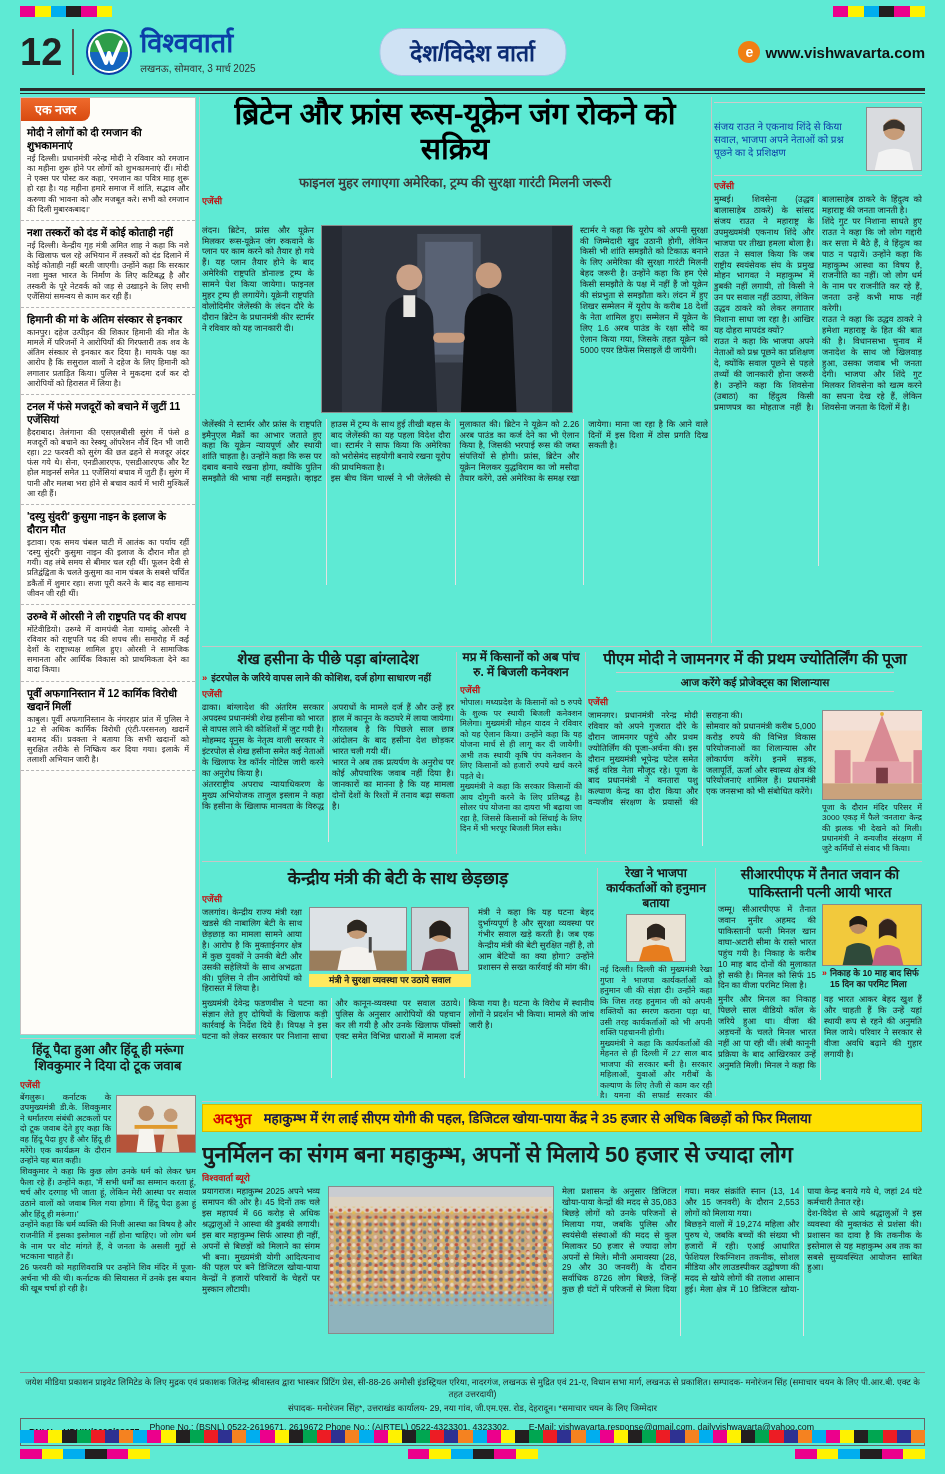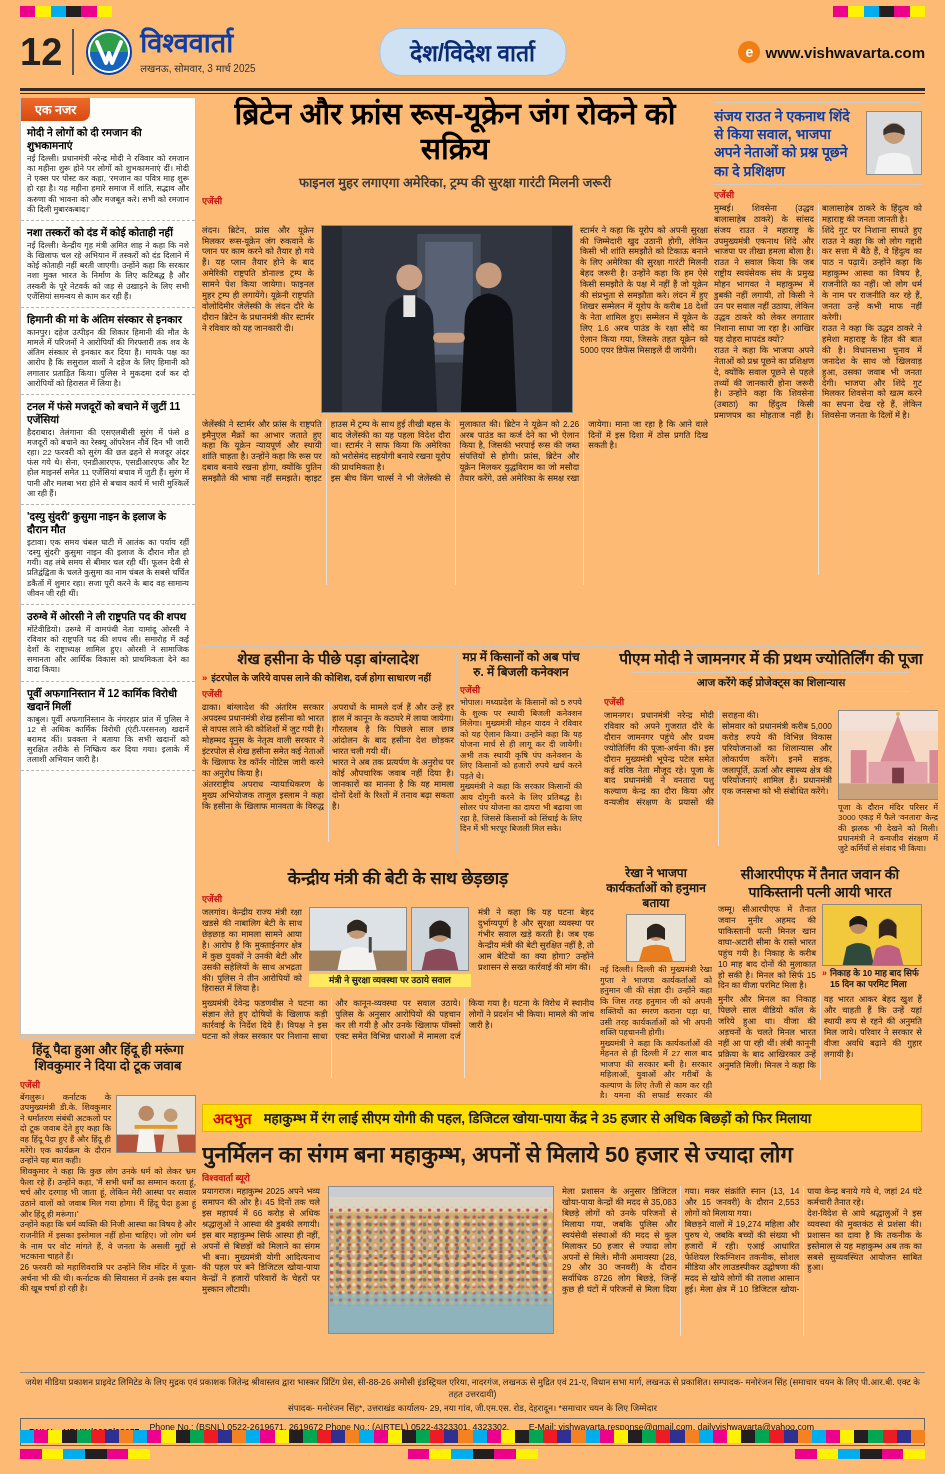--- a/index.html
+++ b/index.html
@@ -1,17 +1,17 @@
 <!DOCTYPE html>
 <html lang="hi"><head>
 <meta charset="utf-8">
 <style>
 *{margin:0;padding:0;box-sizing:border-box}
 body{background:#d8d8d8;font-family:"Liberation Sans","DejaVu Sans",sans-serif}
-.page{position:relative;width:945px;height:1474px;margin:0 auto;background:#fdba74;color:#1a1a1a;overflow:hidden}
+.page{position:relative;width:945px;height:1474px;margin:0 auto;background:#5eead4;color:#1a1a1a;overflow:hidden}
 .abs{position:absolute}
 
 .bars{display:flex}
 .bars>div{height:100%}
 .corner{width:92px;height:11px}
 .corner>div{flex:1}
 .tl{left:20px;top:6px}
 .tr{left:833px;top:6px}
 .row1{left:20px;top:1430px;width:905px;height:13px}
 .row1>div{flex:1}
@@ -53,32 +53,32 @@
 .main-sub{font-size:13px;font-weight:bold;text-align:center;color:#3c3c3c;margin-top:6px}
 .main-row{display:flex;gap:7px;margin-top:18px}
 .main-lead{width:112px}
 .main-photo{width:252px;height:188px;flex:0 0 auto}
 .main-side{flex:1}
 .main-rest{margin-top:6px;height:166px}
 
 .r-art{left:714px;top:97px;width:208px;height:546px;overflow:hidden}
 .r-h{font-size:18px;font-weight:bold;line-height:1.28;text-align:center}
 .r-subrow{display:flex;gap:6px;border-top:1px solid #ccc;border-bottom:1px solid #ccc;padding:4px 0;margin:5px 0 2px;align-items:center}
-.r-subtext{font-size:14px;font-weight:bold;color:#0b3ea8;line-height:1.3;flex:1}
+.r-subtext{font-size:10px;font-weight:normal;color:#0b3ea8;line-height:1.3;flex:1}
 .r-photo{width:56px;height:64px;flex:0 0 auto}
 .r-body{margin-top:2px;height:372px}
 
 .has{left:202px;top:650px;width:252px;height:206px;overflow:hidden}
 .h2a{font-size:15px;font-weight:bold;text-align:center;line-height:1.2}
 .bulletrow{display:flex;gap:4px;margin:4px 0 1px;font-size:9.5px;font-weight:bold;color:#222;line-height:1.3;text-align:left}
 .chev{color:#d00}
 .has-body{height:140px}
 .mp{left:460px;top:650px;width:122px;height:206px;overflow:hidden}
 .h2b{font-size:12px;font-weight:bold;text-align:center;line-height:1.25}
-.jam{left:604px;top:650px;width:334px;height:206px;overflow:hidden}
+.jam{left:588px;top:650px;width:334px;height:206px;overflow:hidden}
 .h2c{font-size:15.5px;font-weight:bold;text-align:center;line-height:1.22;padding:0 8px}
 .jam-sub{font-size:10.5px;font-weight:bold;text-align:center;border-top:1px solid #ccc;border-bottom:1px solid #ccc;padding:2px 0;margin:3px 28px 1px}
 .jam-row{display:flex;gap:6px;margin-top:2px}
 .jam-bodytxt{flex:1;height:136px}
 .jam-photocol{width:100px}
 .jam-photo{width:120px;height:90px}
 .jam-sidetext{font-size:8px;margin-top:3px}
 
 .min{left:202px;top:866px;width:392px;height:232px;overflow:hidden}
 .h2d{font-size:17px;font-weight:bold;text-align:center}

